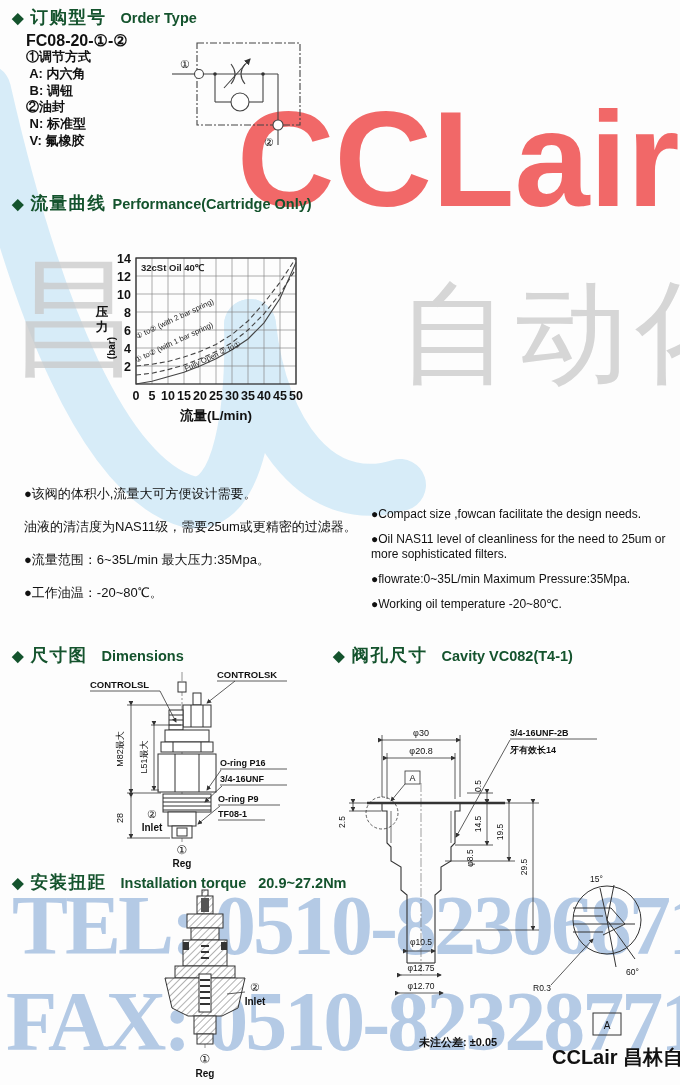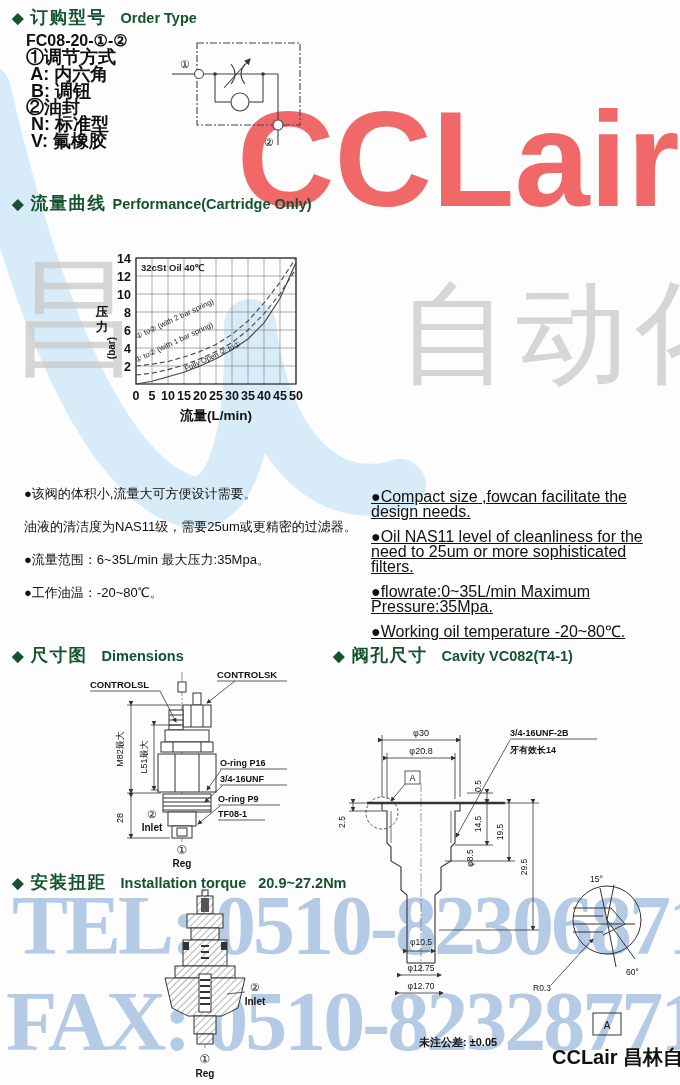--- a/index.html
+++ b/index.html
@@ -18,33 +18,33 @@
           font-family:"Liberation Serif",serif;color:#a3bee0;opacity:.8;}
   .wm-swoosh{position:absolute;left:0;top:40px;z-index:0;pointer-events:none;}
   
   .sec-head{position:absolute;z-index:2;white-space:nowrap;font-weight:bold;color:#14532d;}
   .diamond{font-size:15px;margin-right:7px;}
   .h-cn{font-size:17.5px;letter-spacing:1.5px;}
   .h-en{font-size:14.5px;margin-left:14px;}
   .h-torque{font-size:14.5px;margin-left:12px;}
   
   .model-code{position:absolute;left:26px;top:31px;z-index:2;font-size:16px;font-weight:bold;}
-  .order-options{position:absolute;left:26px;top:49px;z-index:2;font-size:18px;font-weight:bold;}
+  .order-options{position:absolute;left:26px;top:49px;z-index:2;font-size:13px;font-weight:bold;}
   .order-options .opt-line{line-height:16.8px;white-space:pre;}
   
   svg{position:absolute;z-index:2;overflow:visible;font-family:"Liberation Sans",sans-serif;}
   #circuit-svg{left:160px;top:38px;}
   #perf-chart{left:86px;top:248px;}
   #dims-svg{left:55px;top:662px;}
   #cavity-svg{left:335px;top:675px;}
   #install-svg{left:150px;top:888px;}
   
   .feat-cn{position:absolute;left:24px;top:486px;width:352px;z-index:2;font-size:13px;}
   .feat-cn div{line-height:16px;margin-bottom:17px;}
-  .feat-en{position:absolute;left:371px;top:489px;width:302px;z-index:2;font-size:16px;text-decoration:underline;}
+  .feat-en{position:absolute;left:371px;top:507px;width:302px;z-index:2;font-size:12px;}
   .feat-en div{line-height:15px;margin-bottom:10px;}
   
   .footer-brand{position:absolute;left:552px;top:1044px;z-index:2;font-size:20px;font-weight:bold;
                 white-space:nowrap;}
 </style>
 </head>
 <body>
 
 <div class="page">
 

